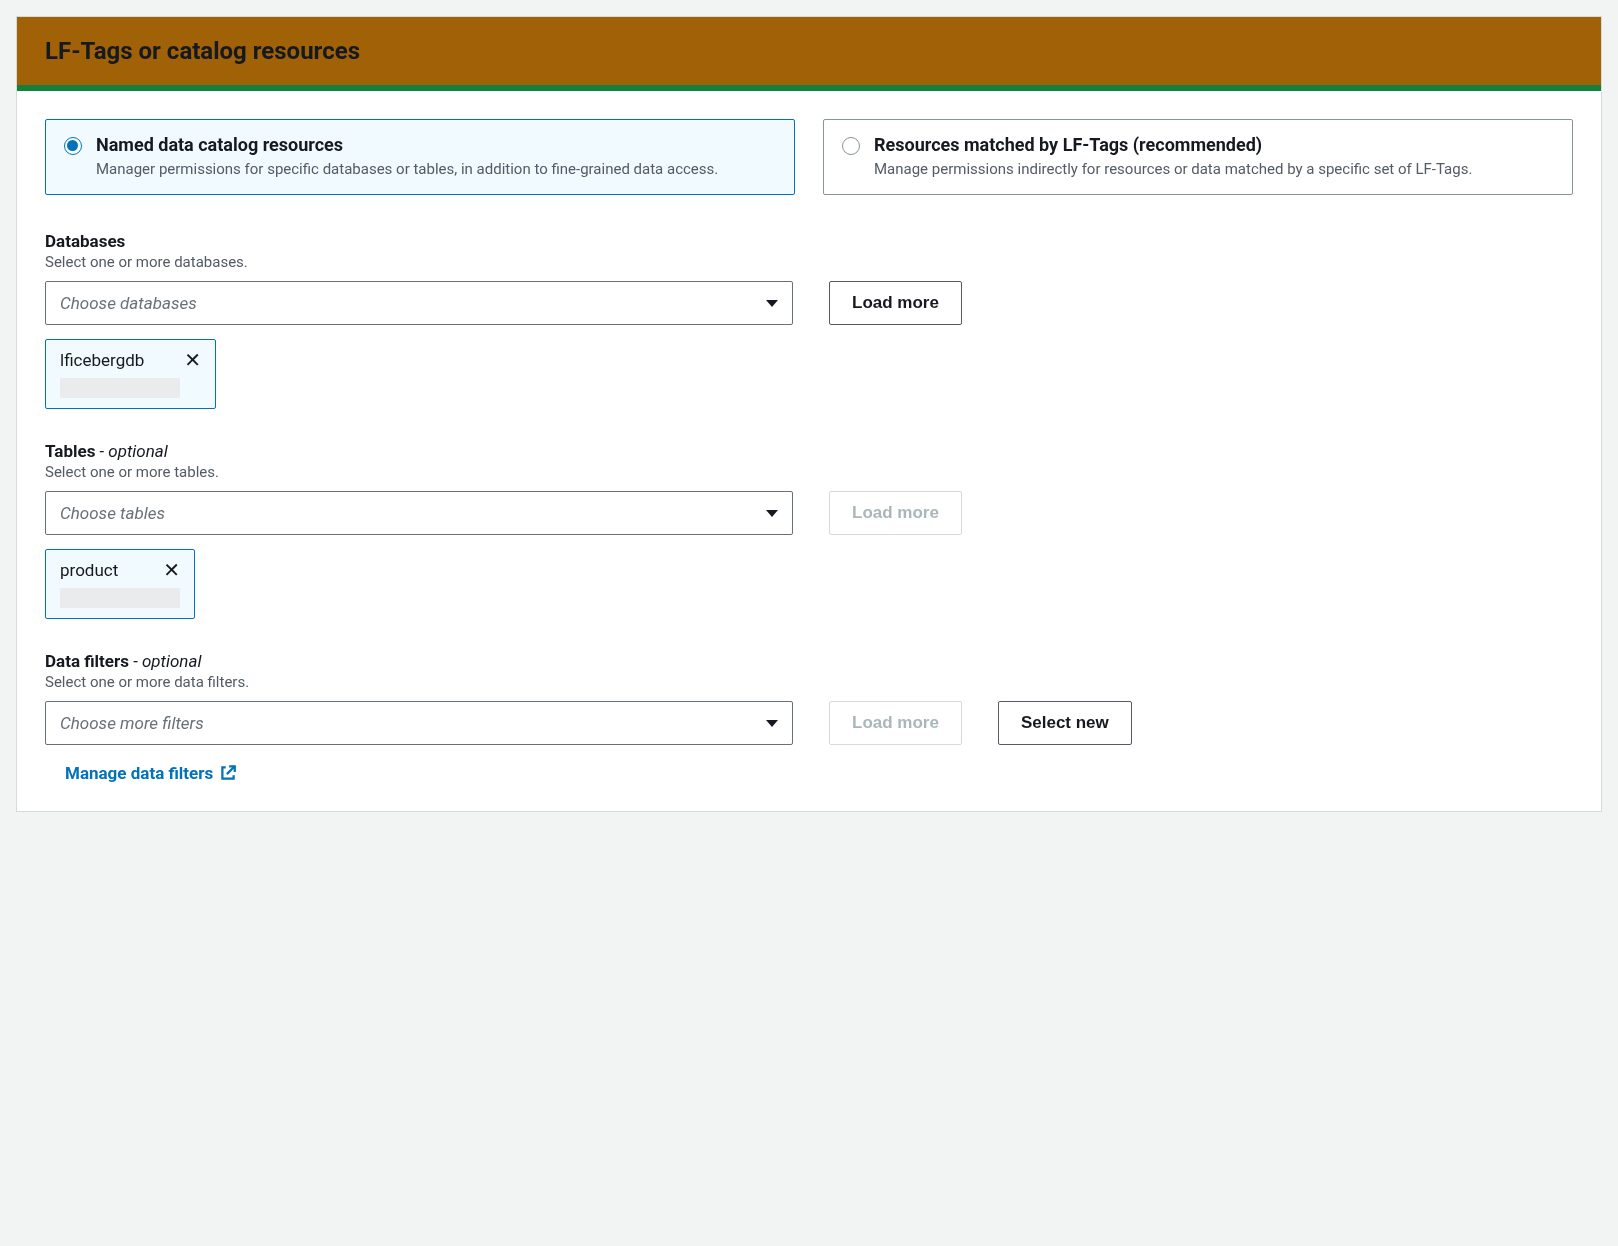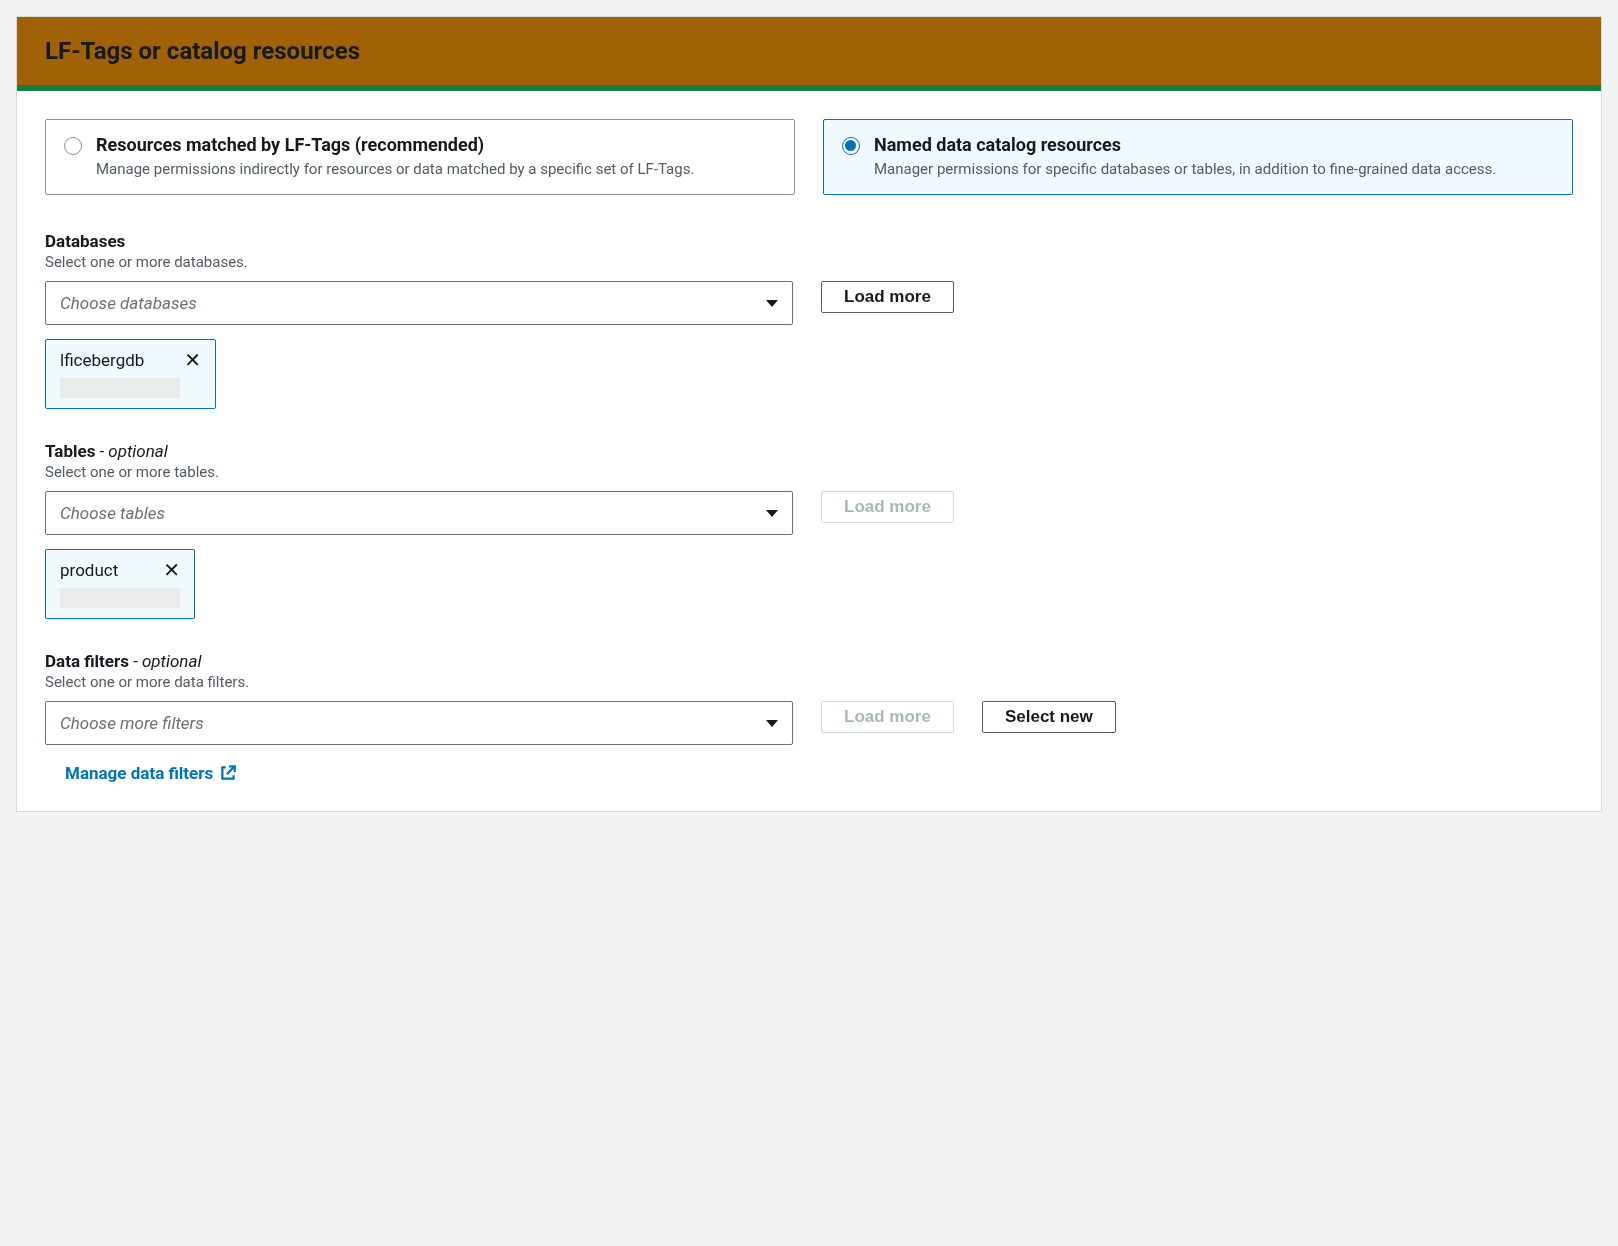--- a/index.html
+++ b/index.html
@@ -135,24 +135,25 @@
     }
     .btn {
       border: 1px solid #545b64;
       background: #fff;
       border-radius: 2px;
       padding: 8px 22px;
       font-size: 17px;
       font-weight: 700;
       color: #16191f;
       cursor: pointer;
-      height: 32px;
+      height: 44px;
       display: inline-flex;
       align-items: center;
       justify-content: center;
+      margin-left: 8px;
     }
     .btn.disabled {
       color: #aab7b8;
       border-color: #d5dbdb;
       cursor: default;
     }
     .token {
       display: inline-block;
       border: 1px solid #0073bb;
       background: #f1faff;
@@ -205,32 +206,32 @@
 </head>
 <body>
 
 <div class="panel">
   <div class="panel-header">
     <h1>LF-Tags or catalog resources</h1>
   </div>
   <div class="panel-body">
 
     <div class="tiles-row">
+      <div class="tile selected">
+        <div class="tile-radio"></div>
+        <div>
+          <div class="tile-title">Named data catalog resources</div>
+          <div class="tile-desc">Manager permissions for specific databases or tables, in addition to fine-grained data access.</div>
+        </div>
+      </div>
       <div class="tile">
         <div class="tile-radio"></div>
         <div>
           <div class="tile-title">Resources matched by LF-Tags (recommended)</div>
           <div class="tile-desc">Manage permissions indirectly for resources or data matched by a specific set of LF-Tags.</div>
-        </div>
-      </div>
-      <div class="tile selected">
-        <div class="tile-radio"></div>
-        <div>
-          <div class="tile-title">Named data catalog resources</div>
-          <div class="tile-desc">Manager permissions for specific databases or tables, in addition to fine-grained data access.</div>
         </div>
       </div>
     </div>
 
     
     <div class="form-group">
       <div class="form-label">Databases</div>
       <div class="form-hint">Select one or more databases.</div>
       <div class="select-row">
         <div class="select-box">

